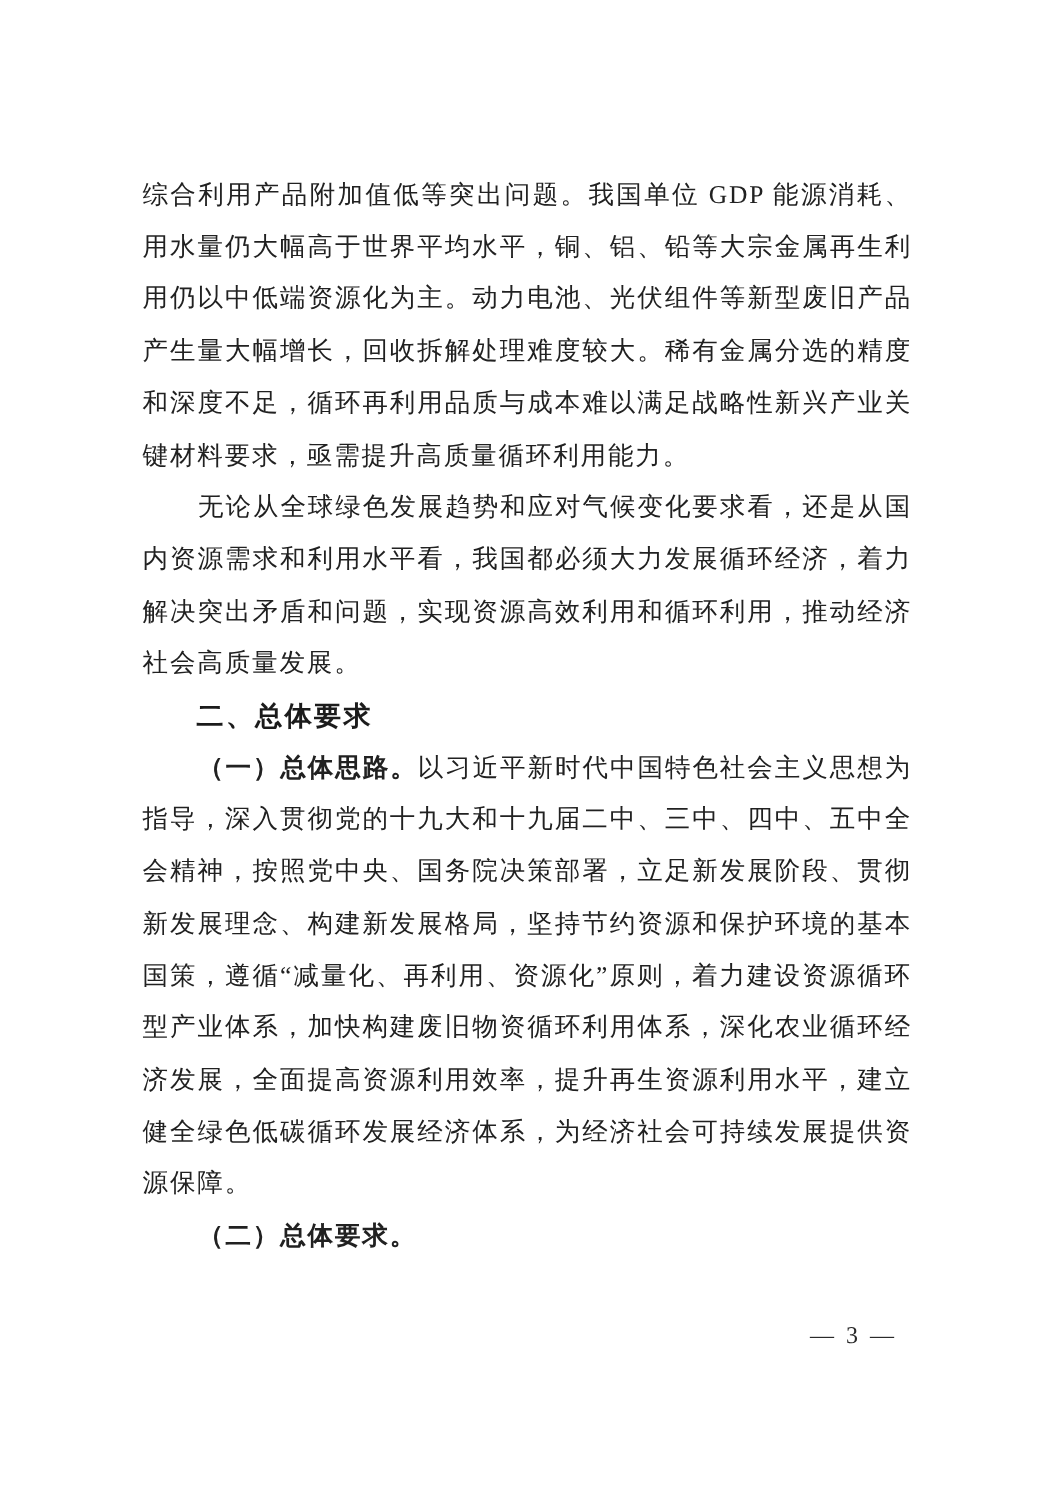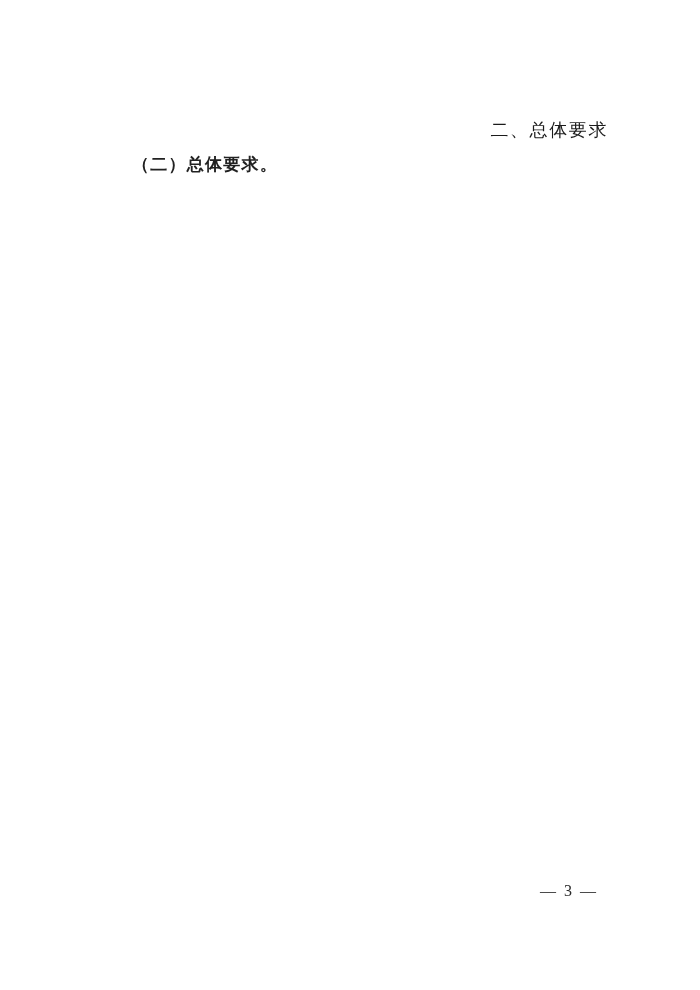--- a/index.html
+++ b/index.html
@@ -36,50 +36,53 @@
     text-indent: 37px;
   }
   .content p.continuation {
     text-indent: 0;
   }
   .section-heading {
     margin: 0;
     padding: 0;
     font-size: 18px;
     line-height: 34.7px;
-    font-weight: 400;
+    font-weight: 700;
     letter-spacing: 1.6px;
     text-indent: 36px;
     font-family: "Liberation Sans", "DejaVu Sans", sans-serif;
     color: #1b1b1b;
-    text-align: right;
+    text-align: left;
   }
   .lead {
     font-weight: 700;
   }
   .page-number {
     position: absolute;
     top: 882px;
     right: 102px;
     font-size: 16px;
     letter-spacing: 2px;
     color: #2a2a2a;
     font-family: "Liberation Serif", "DejaVu Serif", serif;
   }
 </style>
 </head>
 <body>
 
 <div class="page">
   <div class="content">
 
+    <p class="continuation">综合利用产品附加值低等突出问题。我国单位 GDP 能源消耗、用水量仍大幅高于世界平均水平，铜、铝、铅等大宗金属再生利用仍以中低端资源化为主。动力电池、光伏组件等新型废旧产品产生量大幅增长，回收拆解处理难度较大。稀有金属分选的精度和深度不足，循环再利用品质与成本难以满足战略性新兴产业关键材料要求，亟需提升高质量循环利用能力。</p>
 
+    <p>无论从全球绿色发展趋势和应对气候变化要求看，还是从国内资源需求和利用水平看，我国都必须大力发展循环经济，着力解决突出矛盾和问题，实现资源高效利用和循环利用，推动经济社会高质量发展。</p>
 
     <h2 class="section-heading">二、总体要求</h2>
 
+    <p><span class="lead">（一）总体思路。</span><span>以习近平新时代中国特色社会主义思想为指导，深入贯彻党的十九大和十九届二中、三中、四中、五中全会精神，按照党中央、国务院决策部署，立足新发展阶段、贯彻新发展理念、构建新发展格局，坚持节约资源和保护环境的基本国策，遵循“减量化、再利用、资源化”原则，着力建设资源循环型产业体系，加快构建废旧物资循环利用体系，深化农业循环经济发展，全面提高资源利用效率，提升再生资源利用水平，建立健全绿色低碳循环发展经济体系，为经济社会可持续发展提供资源保障。</span></p>
 
     <p><span class="lead">（二）总体要求。</span></p>
 
 
   </div>
 
   <div class="page-number">— 3 —</div>
 </div>
 
 </body></html>

